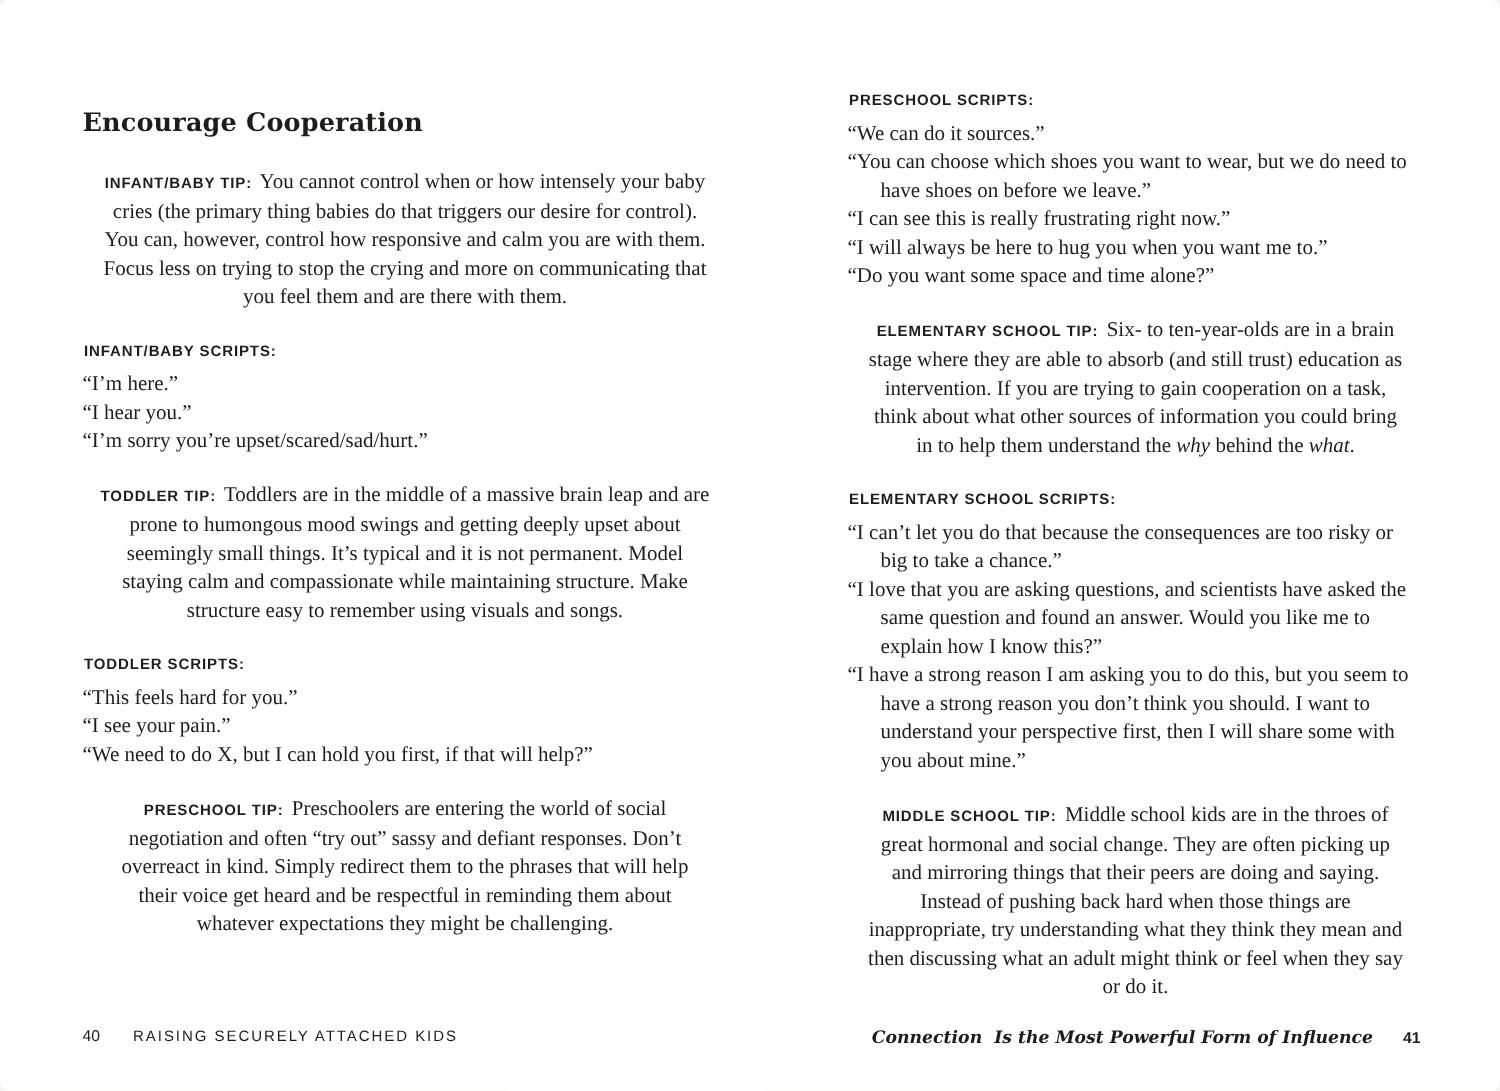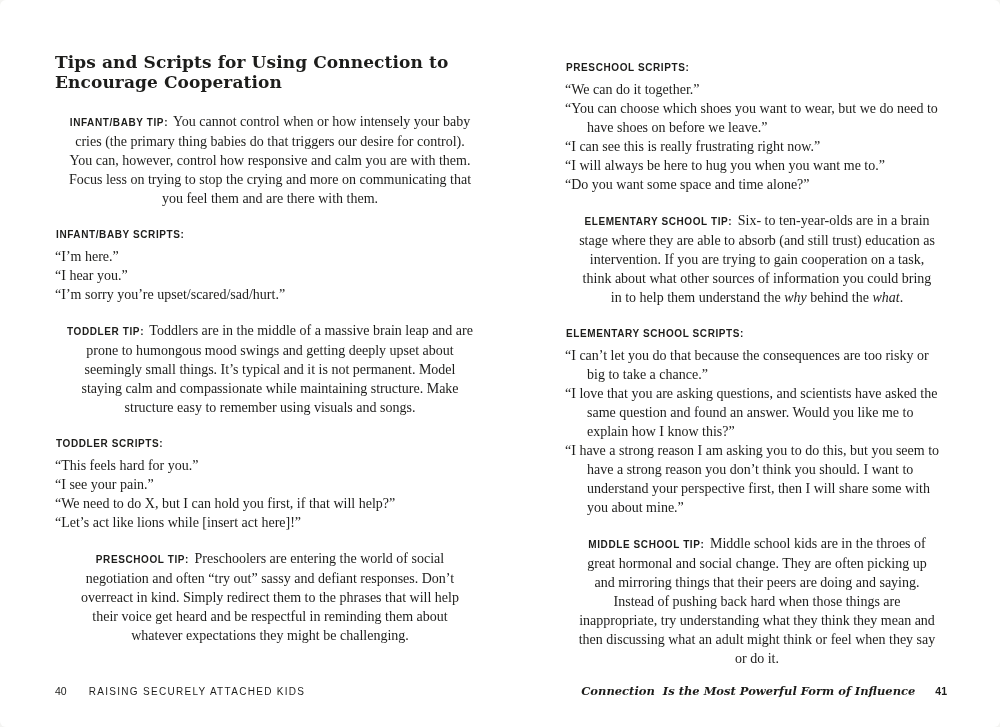--- a/index.html
+++ b/index.html
@@ -88,53 +88,52 @@
     font-weight: bold;
     font-size: 10.5px;
   }
 </style>
 </head>
 <body>
 
 <div class="spread">
 
   <div class="col col-left">
-    <h1 class="heading"><span>Tips and Scripts for Using Connection to</span><br>
+    <h1 class="heading"><br>
       <span>Encourage Cooperation</span></h1>
     <div id="left-sections">
         <div class="section">
           <p class="tip-para"><span class="label">INFANT/BABY TIP:</span> <span>You cannot control when or how intensely your baby cries (the primary thing babies do that triggers our desire for control). You can, however, control how responsive and calm you are with them. Focus less on trying to stop the crying and more on communicating that you feel them and are there with them.</span></p>
         </div>
         <div class="section">
           <div class="label scripts-label">INFANT/BABY SCRIPTS:</div>
           <p class="script-line">“I’m here.”</p>
           <p class="script-line">“I hear you.”</p>
           <p class="script-line">“I’m sorry you’re upset/scared/sad/hurt.”</p>
         </div>
         <div class="section">
           <p class="tip-para"><span class="label">TODDLER TIP:</span> <span>Toddlers are in the middle of a massive brain leap and are prone to humongous mood swings and getting deeply upset about seemingly small things. It’s typical and it is not permanent. Model staying calm and compassionate while maintaining structure. Make structure easy to remember using visuals and songs.</span></p>
         </div>
         <div class="section">
           <div class="label scripts-label">TODDLER SCRIPTS:</div>
           <p class="script-line">“This feels hard for you.”</p>
           <p class="script-line">“I see your pain.”</p>
           <p class="script-line">“We need to do X, but I can hold you first, if that will help?”</p>
-          <p class="script-line">“Let’s act like lions while [insert act here]!”</p>
         </div>
         <div class="section">
           <p class="tip-para"><span class="label">PRESCHOOL TIP:</span> <span>Preschoolers are entering the world of social negotiation and often “try out” sassy and defiant responses. Don’t overreact in kind. Simply redirect them to the phrases that will help their voice get heard and be respectful in reminding them about whatever expectations they might be challenging.</span></p>
         </div>
       </div>
   </div>
 
   <div class="col col-right">
     <div id="right-sections">
         <div class="section">
           <div class="label scripts-label">PRESCHOOL SCRIPTS:</div>
-          <p class="script-line">“We can do it together.”</p>
+          <p class="script-line">“We can do it sources.”</p>
           <p class="script-line">“You can choose which shoes you want to wear, but we do need to have shoes on before we leave.”</p>
           <p class="script-line">“I can see this is really frustrating right now.”</p>
           <p class="script-line">“I will always be here to hug you when you want me to.”</p>
           <p class="script-line">“Do you want some space and time alone?”</p>
         </div>
         <div class="section">
           <p class="tip-para"><span class="label">ELEMENTARY SCHOOL TIP:</span> <span>Six- to ten-year-olds are in a brain stage where they are able to absorb (and still trust) education as intervention. If you are trying to gain cooperation on a task, think about what other sources of information you could bring in to help them understand the </span><i>why</i><span> behind the </span><i>what</i><span>.</span></p>
         </div>
         <div class="section">
           <div class="label scripts-label">ELEMENTARY SCHOOL SCRIPTS:</div>

